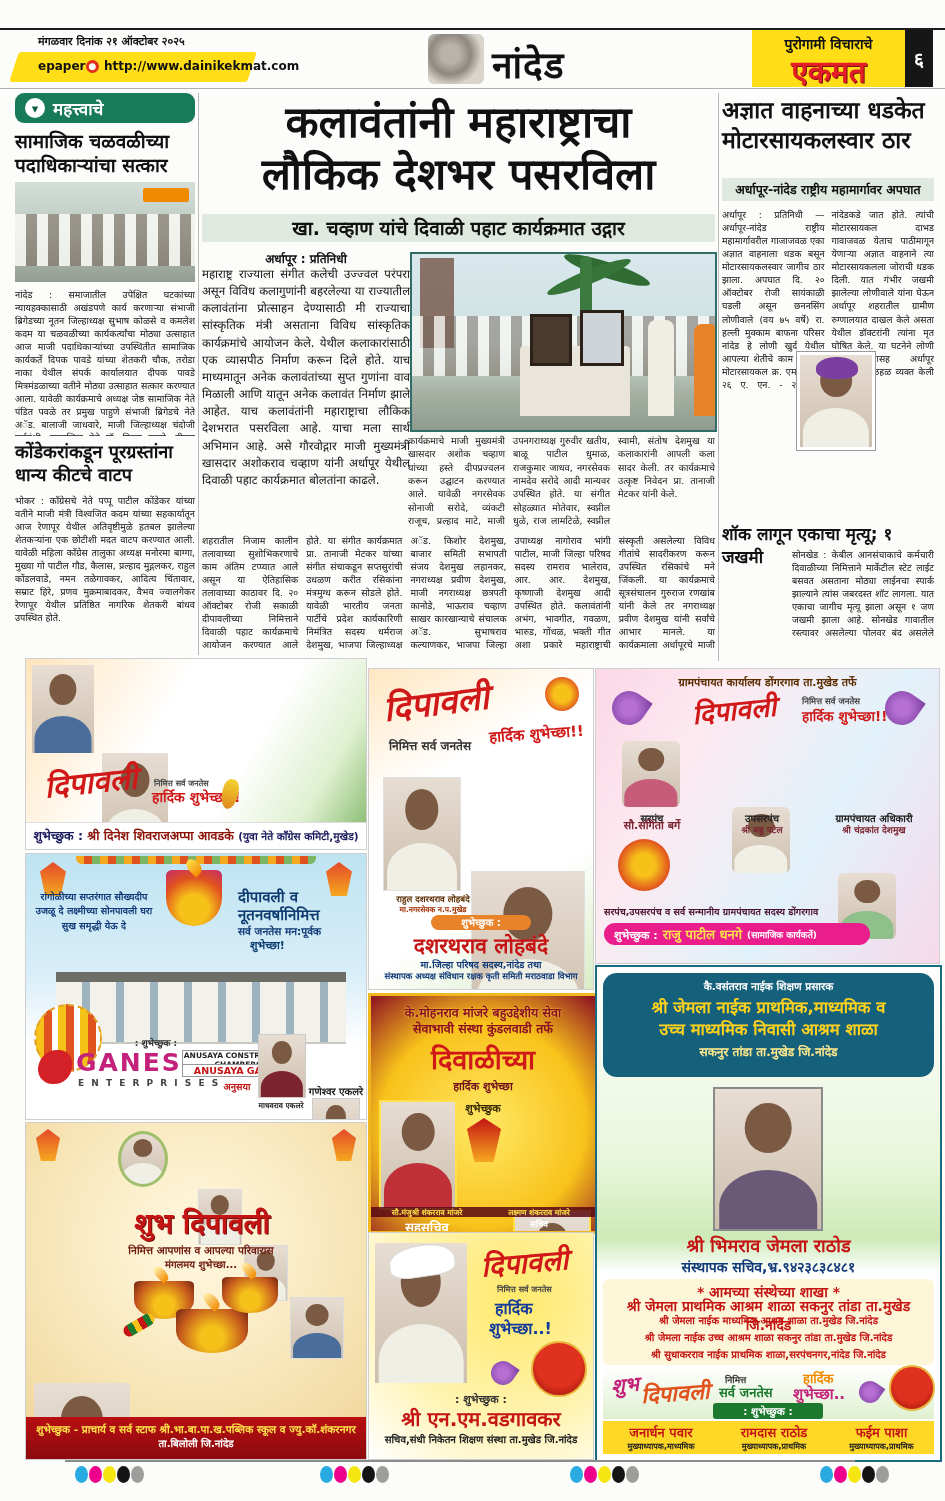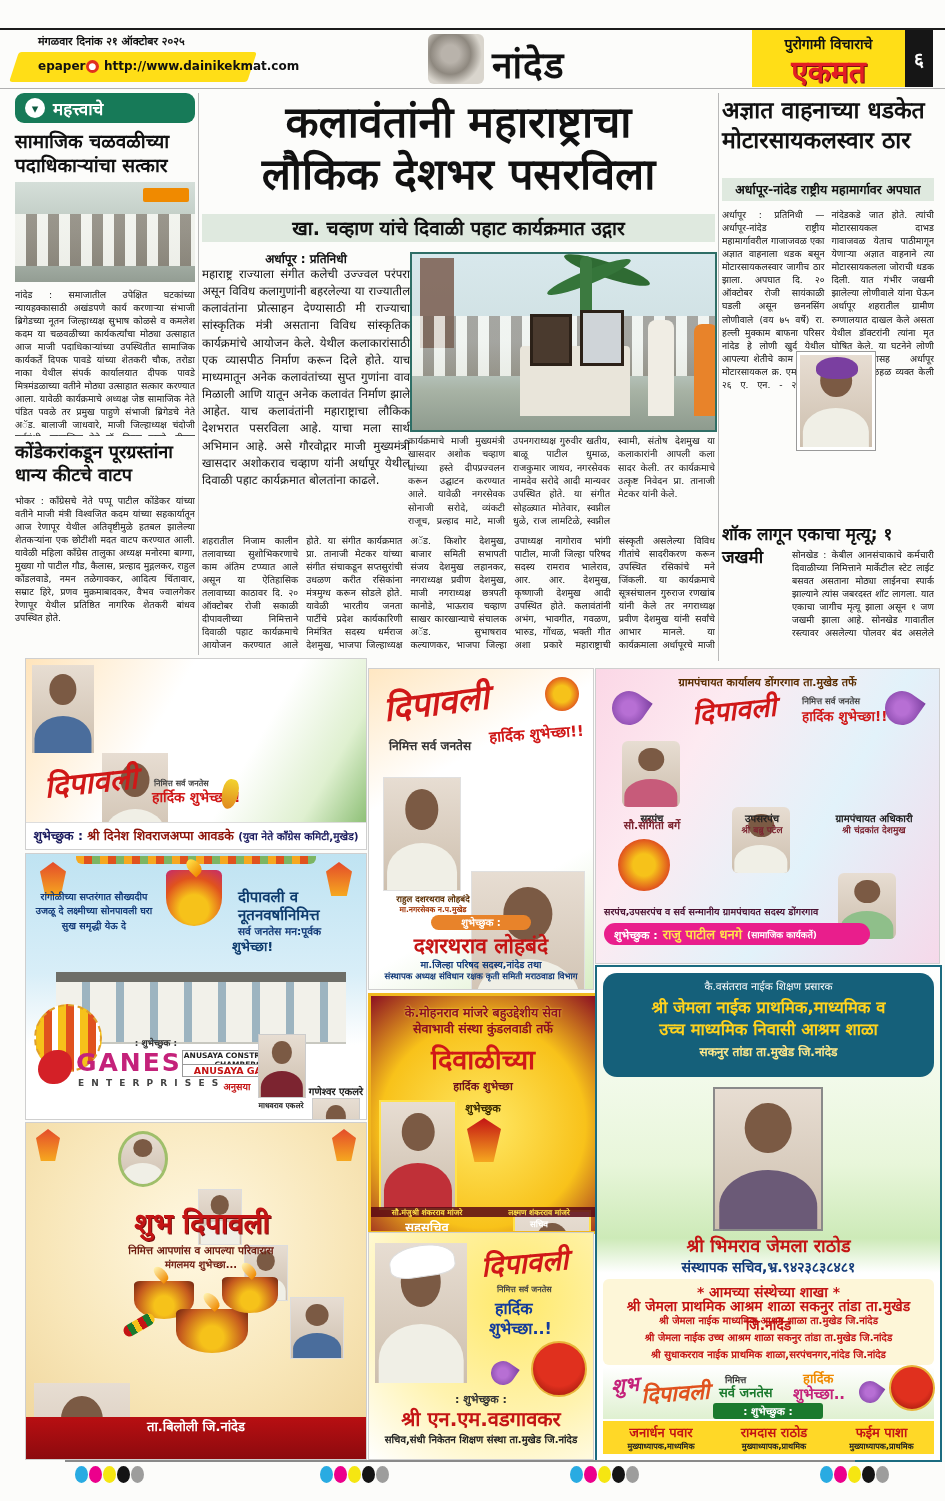--- a/index.html
+++ b/index.html
@@ -179,21 +179,21 @@
   <div class="abs" style="left:25px;top:853px;width:340px;height:265px;border:1px solid #cfcfcf;background:linear-gradient(180deg,#bfe3f2 0%,#d8eef8 45%,#eef7fb 60%,#ffffff 72%);overflow:hidden">
     <div class="abs lantern" style="left:14px;top:8px;width:26px;height:34px"></div>
     <div class="abs lantern" style="right:14px;top:8px;width:26px;height:34px"></div>
     <div class="abs" style="left:50px;top:2px;width:240px;height:8px;background:repeating-linear-gradient(90deg,#f6a81f 0 8px,#e0521e 8px 16px,#7cb563 16px 24px);border-radius:0 0 6px 6px"></div>
     <div class="abs" style="left:140px;top:16px;width:56px;height:56px;border-radius:10% 10% 50% 50%;background:radial-gradient(circle at 50% 70%,#f6c21a 30%,#e0521e 65%,#c42a6e 100%)"></div>
     <div class="abs" style="left:162px;top:4px;width:12px;height:18px;border-radius:50% 50% 50% 0;background:linear-gradient(180deg,#ffe24a,#f08a00);transform:rotate(-45deg)"></div>
     <div class="abs b ctr" style="left:8px;top:36px;width:120px;font-size:9.5px;color:#123a78;line-height:1.5">रांगोळीच्या सप्तरंगात सौख्यदीप उजळू दे लक्ष्मीच्या सोनपावली घरा सुख समृद्धी येऊ दे</div>
     <div class="abs b" style="left:212px;top:32px;font-size:15px;color:#0e3c6e">दीपावली व</div>
     <div class="abs b" style="left:212px;top:50px;font-size:15px;color:#0e3c6e">नूतनवर्षानिमित्त</div>
     <div class="abs b" style="left:212px;top:70px;font-size:10.5px;color:#123a78">सर्व जनतेस मन:पूर्वक</div>
-    <div class="abs b" style="left:206px;top:83px;font-size:13px;color:#0e3c6e">शुभेच्छा!</div>
+    <div class="abs b" style="left:224px;top:83px;font-size:11px;color:#0e3c6e">शुभेच्छा!</div>
     <div class="abs" style="left:30px;top:118px;width:290px;height:60px;background:#f2f1ea;border-top:10px solid #6e6e68;box-shadow:0 2px 0 #c8c8c0;background-image:repeating-linear-gradient(90deg,transparent 0 26px,#9db4c0 26px 34px)"></div>
     <div class="abs" style="left:8px;top:150px;width:64px;height:64px;border-radius:50%;border:2px dashed #e0a02a;background:repeating-linear-gradient(90deg,#f6c21a 0 8px,#e0521e 8px 16px,#fff 16px 22px)"></div>
     <div class="abs b ctr" style="left:70px;top:182px;width:120px;font-size:9px;color:#333">: शुभेच्छुक :</div>
     <div class="abs" style="left:12px;top:196px;width:34px;height:34px;border-radius:60% 40% 55% 45%;background:#d42027"></div>
     <div class="abs b" style="left:50px;top:194px;font-size:25px;letter-spacing:2px;color:#c4227a">GANESH</div>
     <div class="abs b" style="left:52px;top:224px;font-size:9px;letter-spacing:2px;color:#444">E N T E R P R I S E S</div>
     <div class="abs b ctr" style="left:156px;top:196px;width:110px;font-size:7.5px;border:1px solid #999;color:#222;background:#fff">ANUSAYA CONSTRUCTION CHAMBERS</div>
     <div class="abs b ctr" style="left:156px;top:210px;width:110px;font-size:9.5px;border:1px solid #999;color:#c41414;background:#fff">ANUSAYA GASES</div>
     <div class="abs b ctr" style="left:156px;top:226px;width:110px;font-size:9.5px;color:#c41414">अनुसया</div>
     <div class="abs ph tor-maroon" style="left:232px;top:180px;width:46px;height:62px;border:1px solid #ccc"></div>
@@ -212,21 +212,21 @@
     <div class="abs ph tor-red" style="left:8px;top:104px;width:74px;height:106px;border:2px solid #ffe24a"></div>
     <div class="abs ph tor-dark" style="left:142px;top:104px;width:74px;height:106px;border:2px solid #ffe24a"></div>
     <div class="abs b ctr" style="left:0;top:211px;width:112px;font-size:7.5px;color:#ffe24a;background:rgba(90,8,20,.85)">सौ.मंजुश्री शंकरराव मांजरे</div>
     <div class="abs b ctr" style="left:0;top:222px;width:112px;font-size:13px;color:#fff">सहसचिव</div>
     <div class="abs b ctr" style="left:112px;top:211px;width:112px;font-size:7.5px;color:#ffe24a;background:rgba(90,8,20,.85)">लक्ष्मण शंकरराव मांजरे</div>
     <div class="abs b ctr" style="left:112px;top:222px;width:112px;font-size:8.5px;color:#fff">सचिव</div>
   </div>
 
   <div class="abs" style="left:595px;top:965px;width:343px;height:493px;border:2px solid #1b6b80;background:linear-gradient(180deg,#ffffff 0%,#e8f6da 40%,#cdeab8 55%,#ffffff 62%);overflow:hidden">
     <div class="abs" style="left:6px;top:6px;width:331px;height:104px;background:#15607a;border-radius:14px"></div>
-    <div class="abs ctr" style="left:6px;top:12px;width:331px;font-size:10.5px;color:#fff;font-weight:normal">कै.वसंतराव नाईक शिक्षण प्रसारक</div>
+    <div class="abs ctr" style="left:6px;top:12px;width:331px;font-size:10.5px;color:#fff;font-weight:bold">कै.वसंतराव नाईक शिक्षण प्रसारक</div>
     <div class="abs b ctr" style="left:6px;top:28px;width:331px;font-size:16.5px;color:#ffd21e">श्री जेमला नाईक प्राथमिक,माध्यमिक व</div>
     <div class="abs b ctr" style="left:6px;top:50px;width:331px;font-size:16.5px;color:#ffd21e">उच्च माध्यमिक निवासी आश्रम शाळा</div>
     <div class="abs b ctr" style="left:6px;top:76px;width:331px;font-size:12px;color:#ffe98c">सकनुर तांडा ता.मुखेड जि.नांदेड</div>
     <div class="abs ph tor-purple" style="left:116px;top:120px;width:106px;height:140px;border:2px solid #8a8a8a"></div>
     <div class="abs b ctr" style="left:0;top:266px;width:343px;font-size:18px;color:#c41414">श्री भिमराव जेमला राठोड</div>
     <div class="abs b ctr" style="left:0;top:290px;width:343px;font-size:14px;color:#123a78">संस्थापक सचिव,भ्र.९४२३८३८४८१</div>
     <div class="abs" style="left:6px;top:312px;width:331px;height:86px;background:#fdf6d8;border-radius:6px"></div>
     <div class="abs b ctr" style="left:6px;top:315px;width:331px;font-size:14px;color:#c41414">* आमच्या संस्थेच्या शाखा *</div>
     <div class="abs b ctr" style="left:6px;top:329px;width:331px;font-size:14px;color:#c41414">श्री जेमला प्राथमिक आश्रम शाळा सकनुर तांडा ता.मुखेड जि.नांदेड</div>
     <div class="abs b ctr" style="left:6px;top:346px;width:331px;font-size:10px;color:#c41414">श्री जेमला नाईक माध्यमिक आश्रम शाळा ता.मुखेड जि.नांदेड</div>
@@ -265,21 +265,22 @@
     <div class="abs b ctr" style="left:70px;top:134px;width:210px;font-size:10px;color:#6e1c10">मंगलमय शुभेच्छा...</div>
     <div class="abs" style="left:108px;top:158px;width:60px;height:38px;border-radius:10% 10% 50% 50%;background:radial-gradient(circle at 50% 65%,#f6c21a 25%,#c4581e 70%,#6e2410 100%)"></div>
     <div class="abs" style="left:150px;top:186px;width:72px;height:44px;border-radius:10% 10% 50% 50%;background:radial-gradient(circle at 50% 65%,#f6c21a 25%,#c4581e 70%,#6e2410 100%)"></div>
     <div class="abs" style="left:196px;top:154px;width:56px;height:36px;border-radius:10% 10% 50% 50%;background:radial-gradient(circle at 50% 65%,#f6c21a 25%,#c4581e 70%,#6e2410 100%)"></div>
     <div class="abs" style="left:130px;top:142px;width:10px;height:18px;border-radius:50% 50% 50% 0;background:linear-gradient(180deg,#fff3b0,#f08a00);transform:rotate(-45deg)"></div>
     <div class="abs" style="left:180px;top:168px;width:11px;height:20px;border-radius:50% 50% 50% 0;background:linear-gradient(180deg,#fff3b0,#f08a00);transform:rotate(-45deg)"></div>
     <div class="abs" style="left:218px;top:138px;width:10px;height:18px;border-radius:50% 50% 50% 0;background:linear-gradient(180deg,#fff3b0,#f08a00);transform:rotate(-45deg)"></div>
     <div class="abs" style="left:96px;top:196px;width:34px;height:12px;background:repeating-linear-gradient(90deg,#c41414 0 6px,#1b7a2e 6px 12px,#f6c21a 12px 18px);border-radius:6px;transform:rotate(-30deg)"></div>
 
     <div class="abs ctr" style="left:0;bottom:0;width:340px;height:42px;background:linear-gradient(180deg,#b80f12,#8c0a0e);color:#ffe24a;font-weight:bold">
-      <div style="font-size:13px;color:#fff">ता.बिलोली जि.नांदेड</div>
+      <div style="font-size:10.5px;padding-top:5px">शुभेच्छुक - प्राचार्य व सर्व स्टाफ श्री.भा.बा.पा.ख.पब्लिक स्कूल व ज्यु.कॉ.शंकरनगर</div>
+      <div style="font-size:10px;color:#fff">ता.बिलोली जि.नांदेड</div>
     </div>
   </div>
 
   <div class="abs" style="left:368px;top:1232px;width:224px;height:226px;border:1px solid #cfcfcf;background:radial-gradient(circle at 65% 30%,#ffe96a 0%,#fff3b0 55%,#ffffff 100%);overflow:hidden">
     <div class="abs ph tor-white" style="left:6px;top:10px;width:92px;height:140px">
       <span class="abs" style="left:14px;top:2px;width:64px;height:30px;background:#fff;border:1px solid #ddd;border-radius:50% 50% 30% 30%;transform:rotate(-8deg)"></span>
     </div>
     <div class="abs script-red" style="left:112px;top:10px;font-size:28px;transform:rotate(-5deg)">दिपावली</div>
     <div class="abs b" style="left:128px;top:50px;font-size:8px;color:#444">निमित्त सर्व जनतेस</div>
     <div class="abs b" style="left:126px;top:64px;font-size:16px;color:#123a9c">हार्दिक</div>

